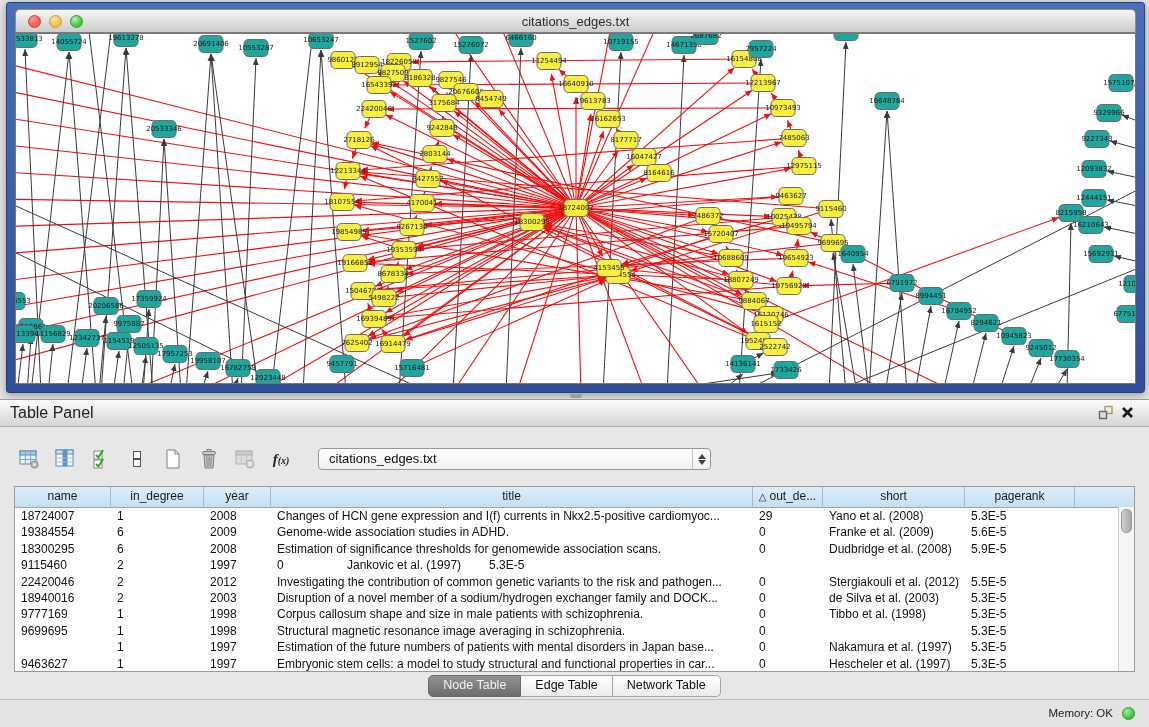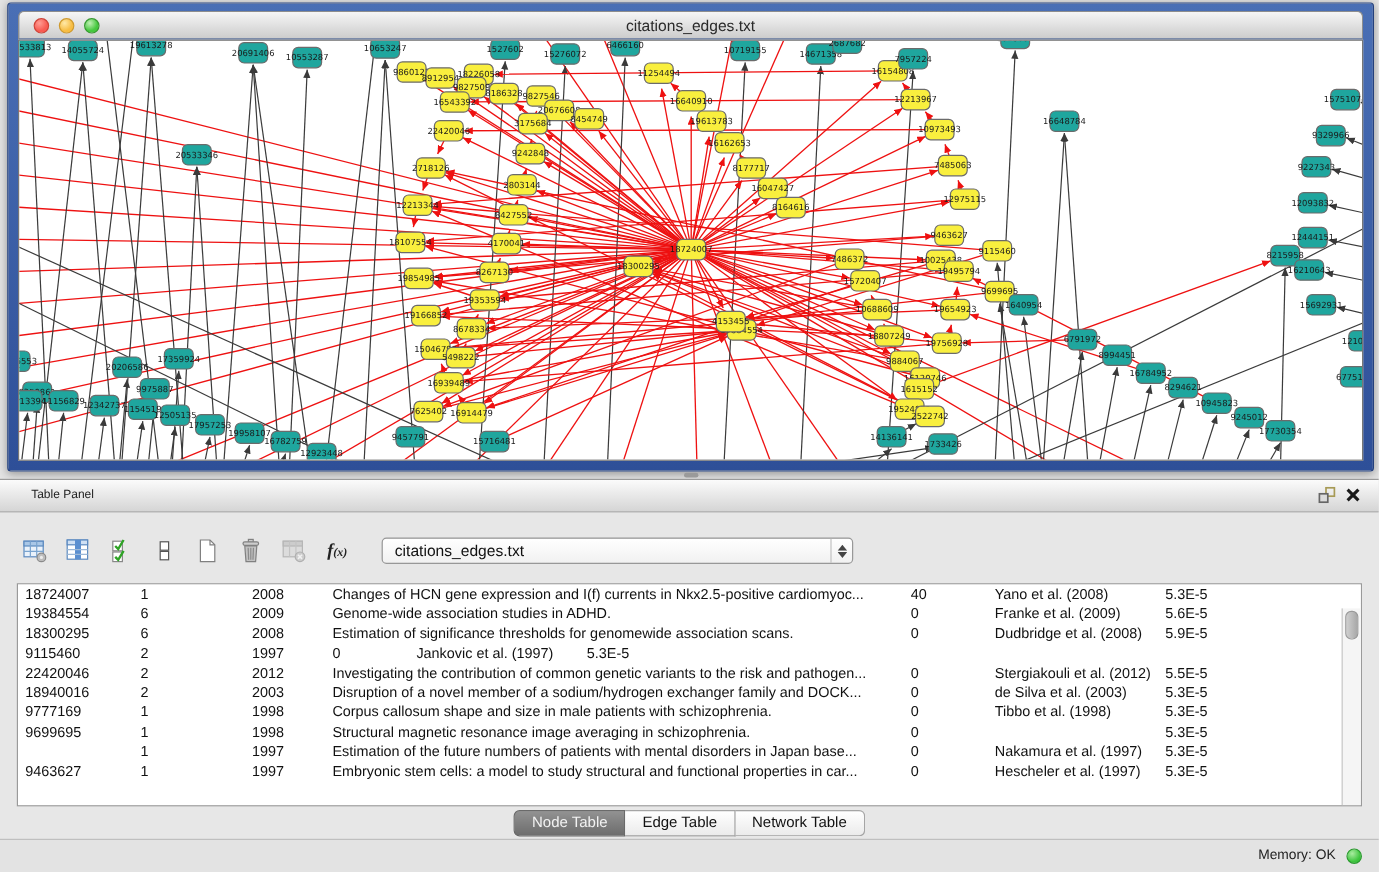--- a/index.html
+++ b/index.html
@@ -24,21 +24,21 @@
     border:1px solid #777;box-sizing:border-box;overflow:hidden;}
   .net-canvas svg{display:block;}
 
   
   .divider-grip{position:absolute;left:570px;top:394px;width:12px;height:4px;border-radius:2px;background:#9a9a9a;}
 
   
   .panel{position:absolute;left:0;top:399px;right:0;height:301px;background:#e7e7e7;border-top:1px solid #9b9b9b;}
   .panel-header{position:absolute;left:0;top:0;right:0;height:26px;
     background:linear-gradient(#fbfbfb,#d5d5d5);border-bottom:1px solid #ababab;}
-  .panel-title{position:absolute;left:10px;top:0;line-height:26px;font-size:10px;color:#222;margin-left:16px;}
+  .panel-title{position:absolute;left:10px;top:0;line-height:26px;font-size:16px;color:#222;}
   .panel-hbtn{position:absolute;top:5px;width:18px;height:16px;cursor:default;}
   .panel-hbtn.float{right:34px;}
   .panel-hbtn.close{right:10px;}
 
   .toolbar{position:absolute;left:16px;top:44px;height:30px;display:flex;align-items:center;gap:10px;}
   .tbtn{width:26px;height:26px;display:flex;align-items:center;justify-content:center;}
   .fx{font-family:"Liberation Serif",serif;font-style:italic;font-weight:bold;font-size:15px;color:#222;}
   .fx .fxs{font-size:10px;}
   .combo{margin-left:14px;width:393px;height:22px;border:1px solid #989898;border-radius:4px;
     background:linear-gradient(#ffffff,#f1f1f1);position:relative;box-sizing:border-box;}
@@ -635,27 +635,36 @@
               <polygon points="4,0 8,5 0,5" fill="#444"></polygon>
             </svg>
           <svg width="8" height="5">
               <polygon points="0,0 8,0 4,5" fill="#444"></polygon>
             </svg>
         </span>
       </div>
     </div>
 
     <div class="table-wrap">
+      <div class="thead" id="thead">
+          <div class="th" style="width: 96px;">name</div>
+          <div class="th" style="width: 93px;">in_degree</div>
+          <div class="th" style="width: 67px;">year</div>
+          <div class="th" style="width: 482px;">title</div>
+          <div class="th" style="width: 70px;"><span class="sort">△</span>out_de...</div>
+          <div class="th" style="width: 142px;">short</div>
+          <div class="th" style="width: 110px;">pagerank</div>
+        </div>
       <div class="tbody" id="tbody">
           <div class="tr">
             <div class="td" style="width: 96px;">18724007</div>
             <div class="td" style="width: 93px;">1</div>
             <div class="td" style="width: 67px;">2008</div>
             <div class="td" style="width: 482px;">Changes of HCN gene expression and I(f) currents in Nkx2.5-positive cardiomyoc...</div>
-            <div class="td" style="width: 70px;">40</div>
+            <div class="td" style="width: 70px;">29</div>
             <div class="td" style="width: 142px;">Yano et al. (2008)</div>
             <div class="td" style="width: 110px;">5.3E-5</div>
           </div>
           <div class="tr">
             <div class="td" style="width: 96px;">19384554</div>
             <div class="td" style="width: 93px;">6</div>
             <div class="td" style="width: 67px;">2009</div>
             <div class="td" style="width: 482px;">Genome-wide association studies in ADHD.</div>
             <div class="td" style="width: 70px;">0</div>
             <div class="td" style="width: 142px;">Franke et al. (2009)</div>

